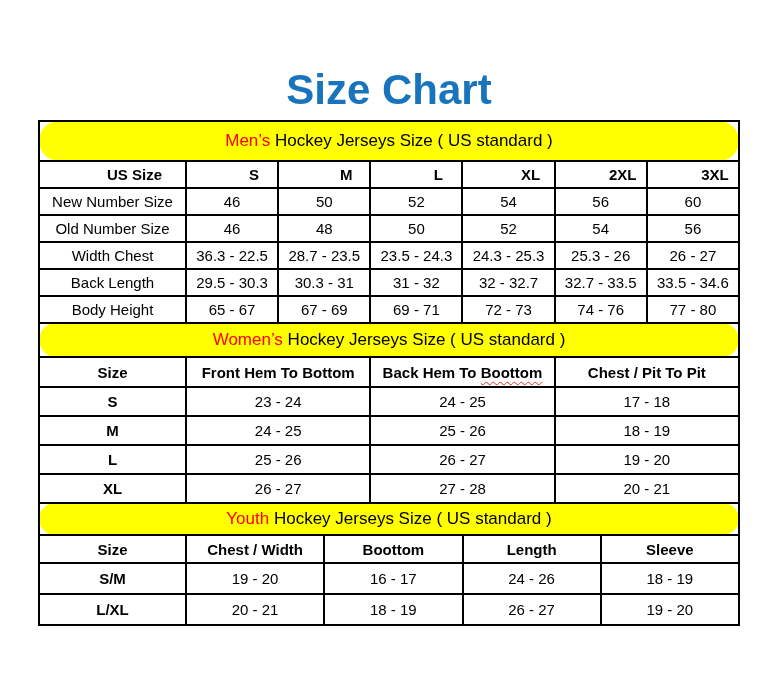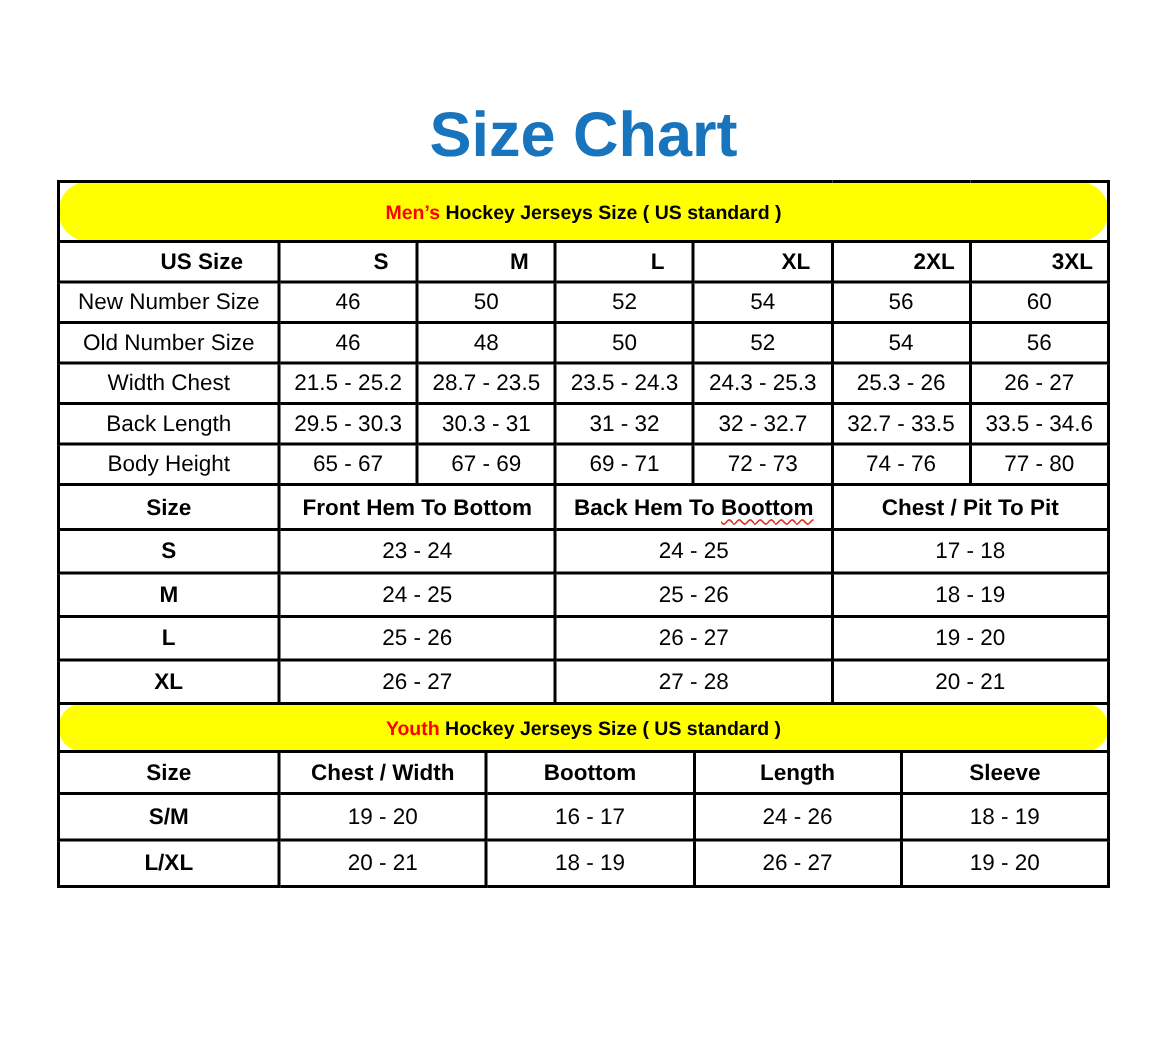--- a/index.html
+++ b/index.html
@@ -43,22 +43,22 @@
     vertical-align: middle;
     font-size: 15px;
     color: #000000;
     padding: 0;
     overflow: hidden;
     white-space: nowrap;
   }
   tr.band td {
     background: #FFFF00;
     height: 38px;
-    font-size: 13px;
-    font-weight: 700;
+    font-size: 17px;
+    font-weight: 400;
     border-radius: 20px;
   }
   .band-red { color: #FF0000; }
   tr.head th { font-weight: 700; }
   .men  tr.head th  { height: 25px; padding-left: 44px; }
   .men  tr.data td  { height: 25px; }
   .women tr.band td { height: 32px; }
   .women tr.head th { height: 28px; }
   .women tr.data td { height: 27px; }
   .youth tr.band td { height: 30px; }
@@ -117,21 +117,21 @@
       <td class="rowlabel">Old Number Size</td>
       <td>46</td>
       <td>48</td>
       <td>50</td>
       <td>52</td>
       <td>54</td>
       <td>56</td>
     </tr>
     <tr class="data">
       <td class="rowlabel">Width Chest</td>
-      <td>21.5 - 25.2</td>
+      <td>36.3 - 22.5</td>
       <td>28.7 - 23.5</td>
       <td>23.5 - 24.3</td>
       <td>24.3 - 25.3</td>
       <td>25.3 - 26</td>
       <td>26 - 27</td>
     </tr>
     <tr class="data">
       <td class="rowlabel">Back Length</td>
       <td>29.5 - 30.3</td>
       <td>30.3 - 31</td>
@@ -153,20 +153,23 @@
     </table>
 
   <table class="women">
     <colgroup>
       <col style="width:21%">
         <col style="width:26.3333%">
         <col style="width:26.3333%">
         <col style="width:26.3333%">
     </colgroup>
     <tbody>
+        <tr class="band">
+      <td colspan="4"><span class="band-red">Women’s</span><span> Hockey Jerseys Size ( US standard )</span></td>
+    </tr>
     <tr class="head">
       <th>Size</th>
       <th>Front Hem To Bottom</th>
       <th><span>Back Hem To </span><span class="squiggle">Boottom</span></th>
       <th>Chest / Pit To Pit</th>
     </tr>
     <tr class="data">
       <td class="rowlabel-bold">S</td>
       <td>23 - 24</td>
       <td>24 - 25</td>

